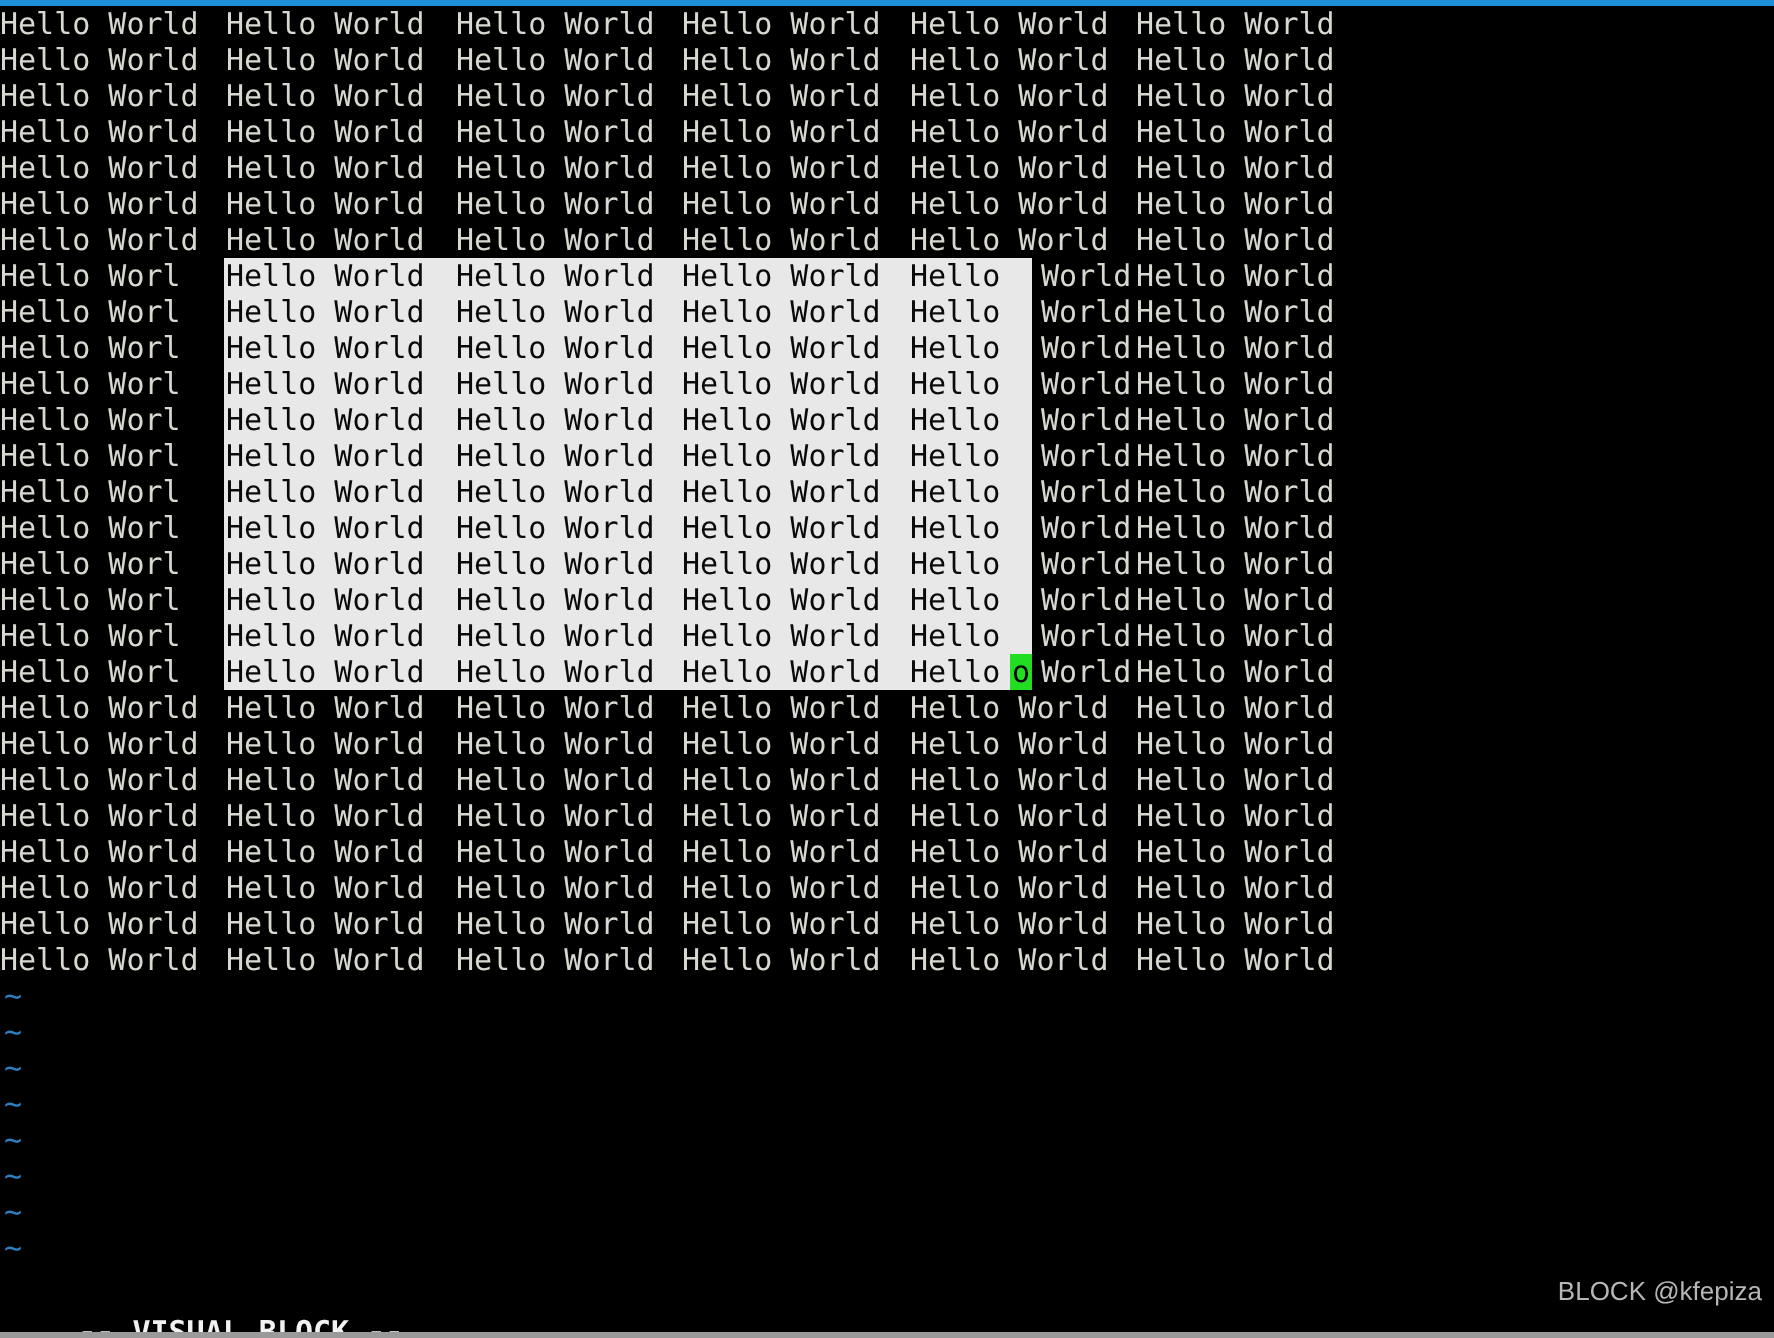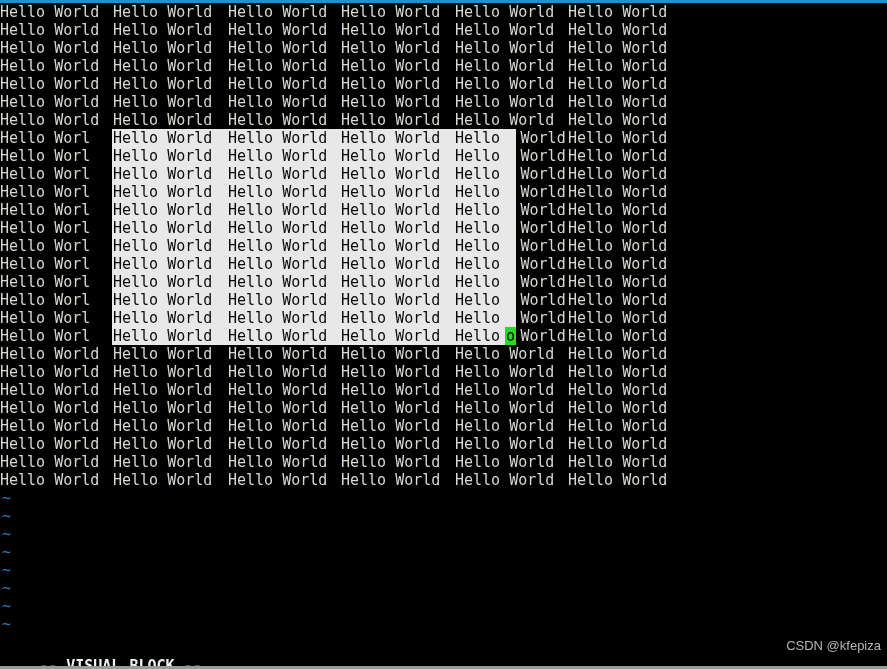--- a/index.html
+++ b/index.html
@@ -172,19 +172,19 @@
       <div class="tilde-row">~</div>
       <div class="tilde-row">~</div>
       <div class="tilde-row">~</div>
       <div class="tilde-row">~</div>
     </div>
 
   <div id="statusline">
     <span>-- VISUAL BLOCK --</span>
   </div>
 
-  <div id="watermark">CSDN @kfepiza</div>
+  <div id="watermark">BLOCK @kfepiza</div>
 
   <div id="bottom-border"></div>
 <div id="cursor" style="left: 505px; top: 327px; background: rgb(34, 221, 34);">
       <span class="cursor-char">o</span>
     </div>
   </div>
 
 </body></html>

